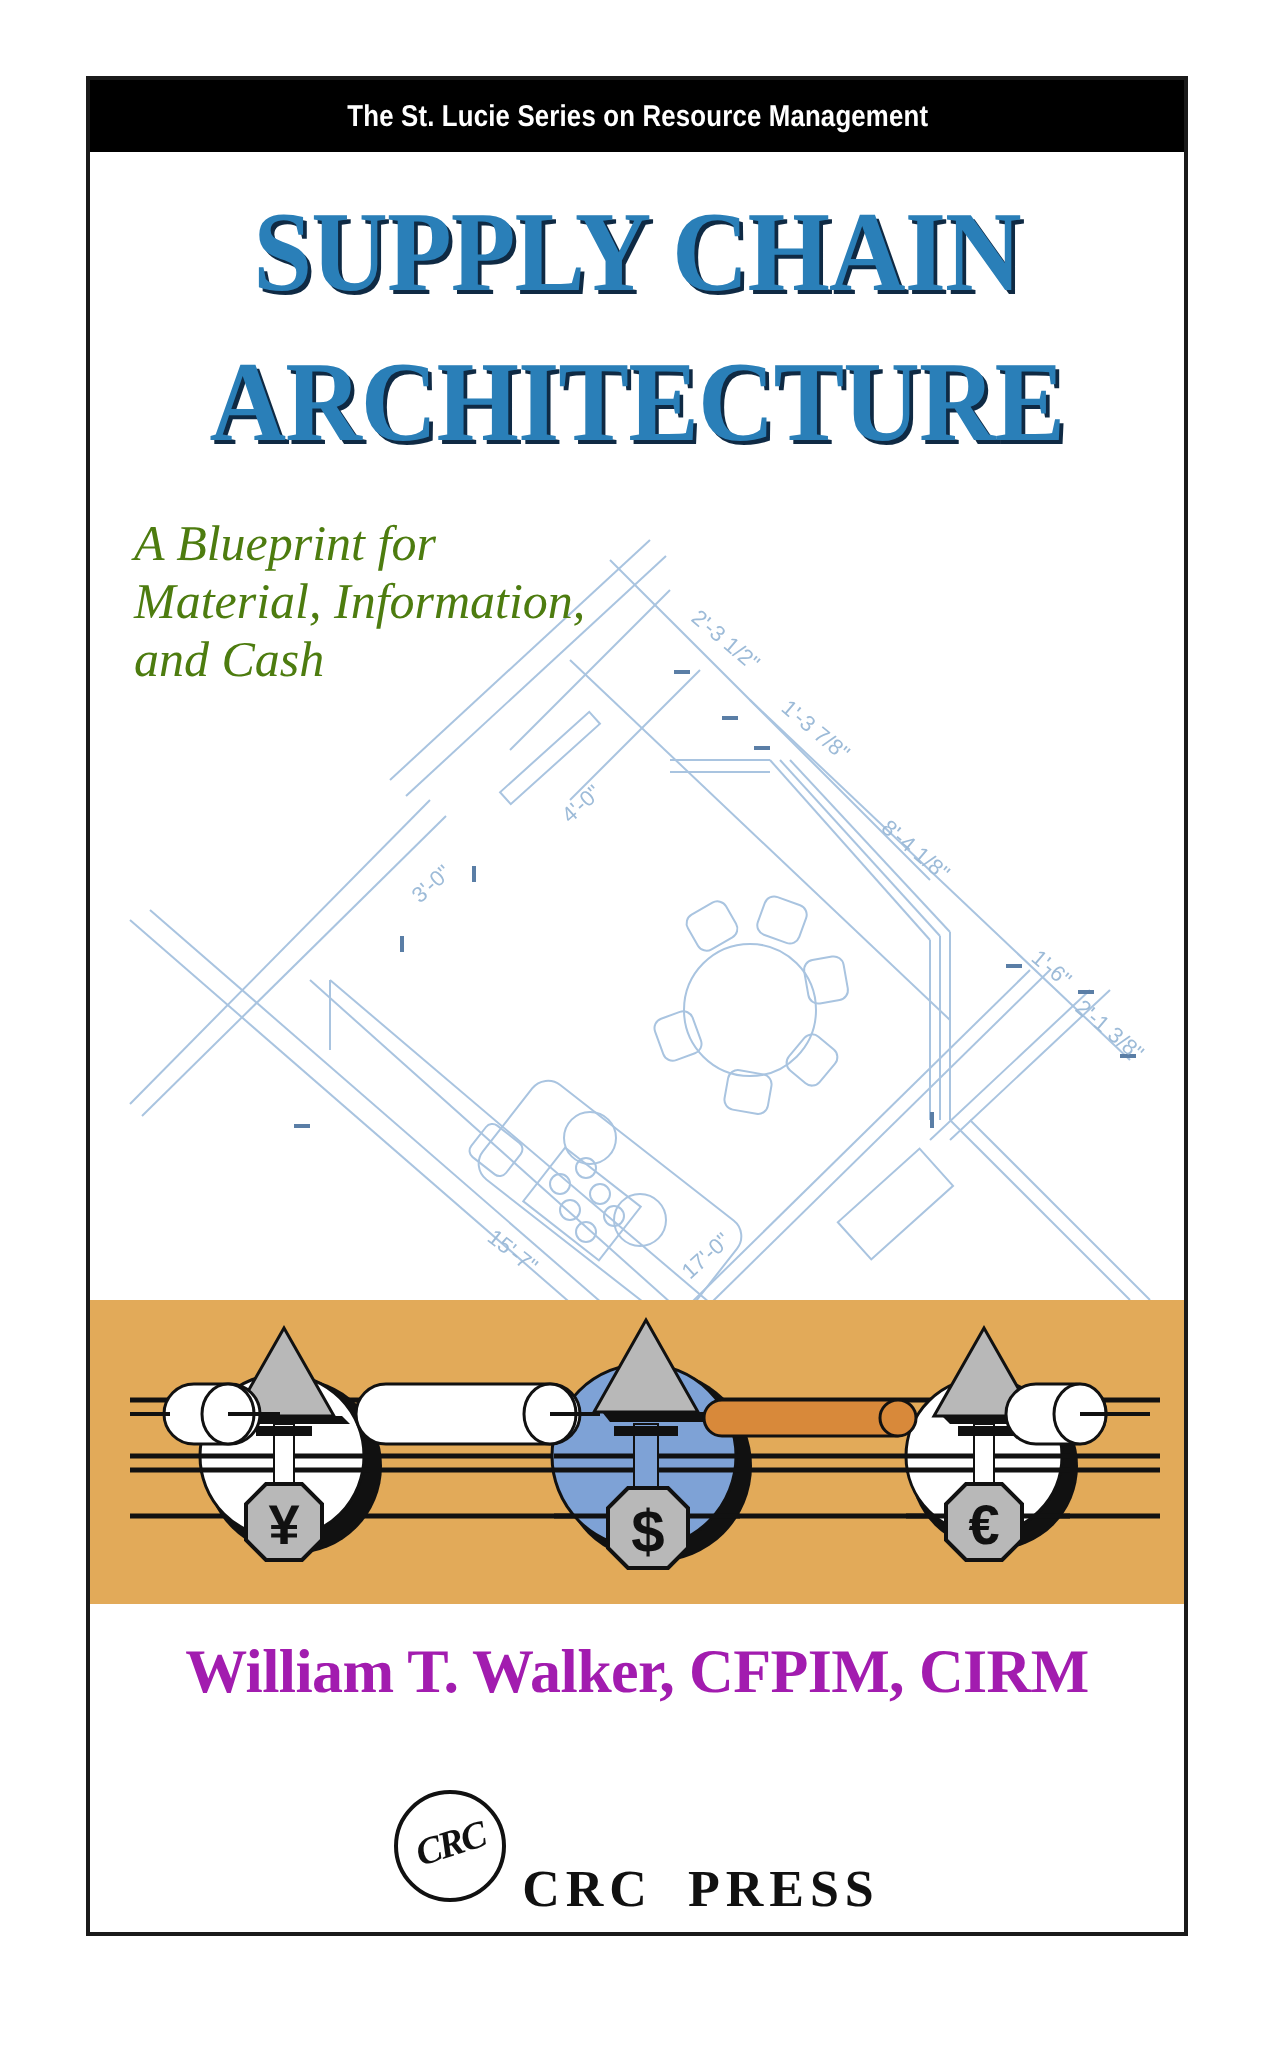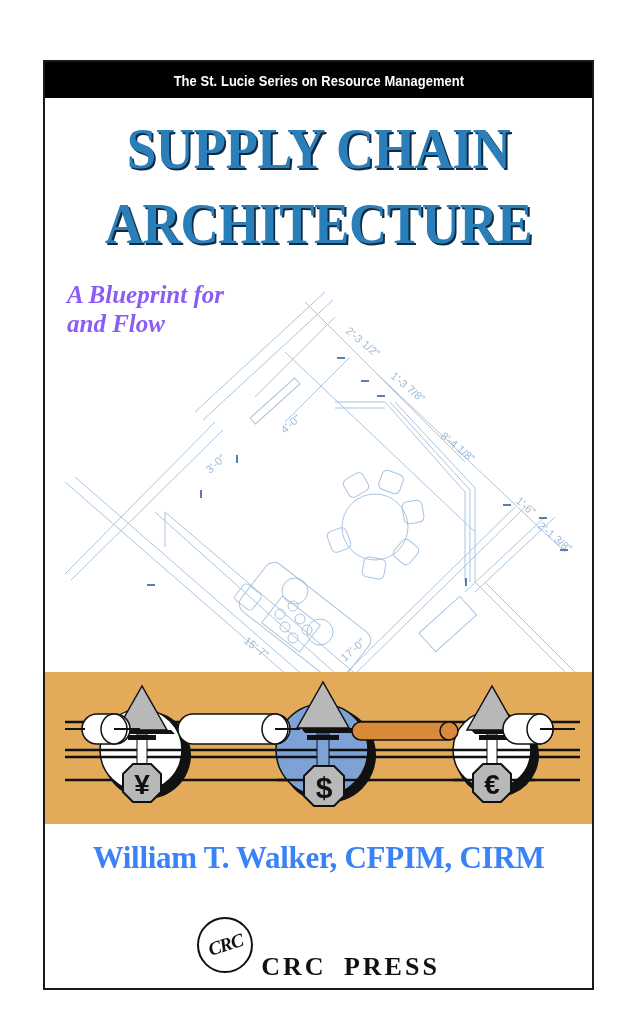--- a/index.html
+++ b/index.html
@@ -1,51 +1,51 @@
 <!DOCTYPE html>
 <html><head>
 <meta charset="utf-8">
 <style>
   html, body { margin: 0; padding: 0; background: #ffffff; }
   body { width: 640px; height: 1036px; position: relative; overflow: hidden; font-family: "Liberation Serif", serif; }
   .cover {
-    position: absolute; left: 43px; top: 60px; width: 551px; height: 930px;
+    position: absolute; left: 43px; top: 38px; width: 551px; height: 930px;
     border: 2px solid #1a1a1a; box-sizing: border-box; background: #fff; overflow: hidden;
   }
   .series-bar {
     position: absolute; left: 0; top: 0; width: 100%; height: 36px; background: #000;
     display: flex; align-items: center; justify-content: center;
   }
   .series-text {
     color: #fff; font-family: "Liberation Sans", sans-serif; font-weight: bold;
     font-size: 15px; letter-spacing: 0.1px; transform: scaleX(0.86); white-space: nowrap;
   }
   .title {
     position: absolute; left: 0; width: 100%; text-align: center;
     color: #2a7fb8; font-family: "Liberation Serif", serif; font-weight: bold;
     font-size: 57px; line-height: 1; letter-spacing: -0.5px;
     text-shadow: 2px 2px 0 #0f2a44;
     transform: scaleX(0.93);
   }
   .title.l1 { top: 58px; }
   .title.l2 { top: 133px; }
   .subtitle {
-    position: absolute; left: 22px; top: 218px; color: #8b5cf6;
-    font-family: "Liberation Serif", serif; font-style: italic; font-weight: bold;
+    position: absolute; left: 22px; top: 218px; color: #4d7c0f;
+    font-family: "Liberation Serif", serif; font-style: italic; font-weight: normal;
     font-size: 25px; line-height: 29px;
   }
   .subtitle div { white-space: nowrap; }
   .blueprint { position: absolute; left: 0; top: 200px; width: 551px; height: 412px; }
   .band {
     position: absolute; left: 0; top: 610px; width: 100%; height: 152px; background: #e2aa59;
   }
   .band svg { position: absolute; left: 0; top: 0; }
   .author {
     position: absolute; left: 0; top: 778px; width: 100%; text-align: center;
-    font-family: "Liberation Serif", serif; font-weight: bold; font-size: 31px; color: #3b82f6;
+    font-family: "Liberation Serif", serif; font-weight: bold; font-size: 31px; color: #a21caf;
     letter-spacing: -0.3px;
   }
   .publisher {
     position: absolute; left: 0; top: 846px; width: 100%; display: flex;
     justify-content: center; align-items: center; gap: 8px;
   }
   .crc-logo {
     width: 56px; height: 56px; border: 2px solid #111; border-radius: 50%;
     box-sizing: border-box; display: flex; align-items: center; justify-content: center;
   }
@@ -149,21 +149,22 @@
       <text class="dim" x="198" y="380" transform="rotate(38 198 380)">15'-7"</text>
       <text class="dim" x="300" y="400" transform="rotate(-42 300 400)">17'-0"</text>
     </g>
   </svg>
 
   <div class="title l1">SUPPLY CHAIN</div>
   <div class="title l2">ARCHITECTURE</div>
 
   <div class="subtitle">
     <div>A Blueprint for</div>
-    <div>and Flow</div>
+    <div>Material, Information,</div>
+    <div>and Cash</div>
   </div>
 
   <div class="band">
     <svg width="551" height="152" viewBox="0 0 551 152">
 
       <g stroke="#111" stroke-width="2.5">
         <line x1="20" y1="78" x2="535" y2="78"></line>
         <line x1="20" y1="85" x2="535" y2="85"></line>
         <line x1="20" y1="108" x2="535" y2="108"></line>
         <line x1="20" y1="50" x2="535" y2="50"></line>

